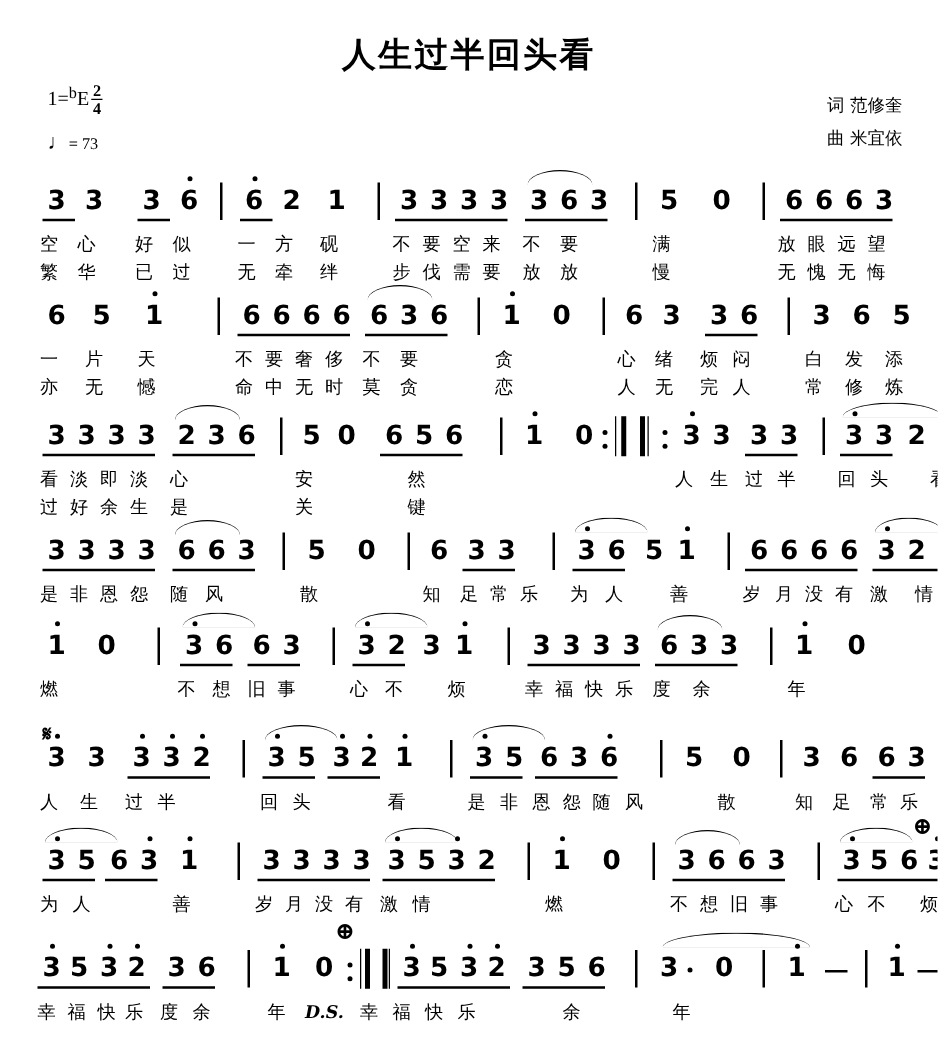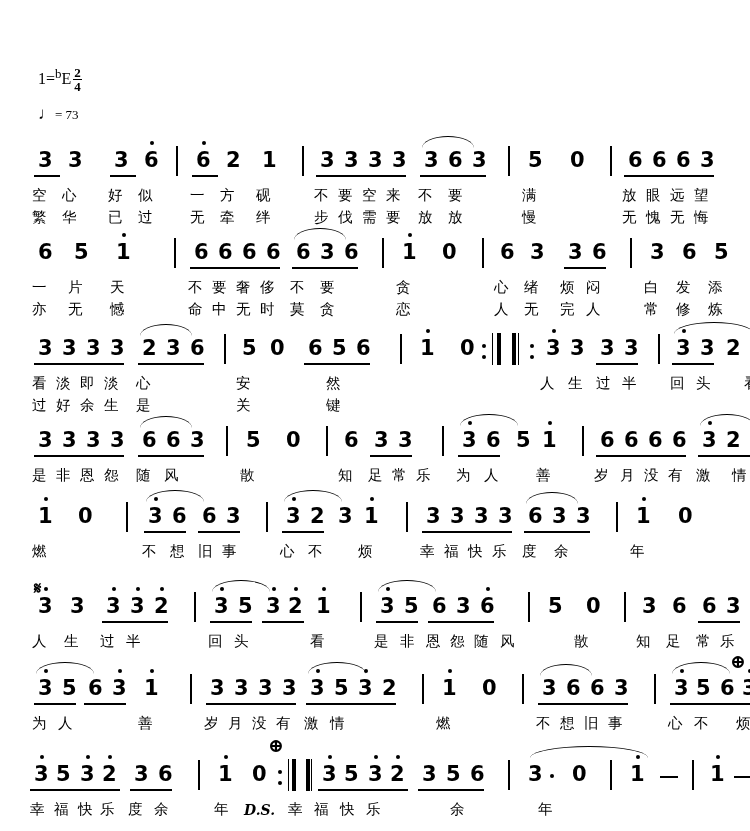--- a/index.html
+++ b/index.html
@@ -82,28 +82,33 @@
 
   
   .mark{position:absolute;font-size:17px;font-family:"DejaVu Serif",serif;font-weight:bold;}
   .ds{position:absolute;font-size:14px;font-style:italic;font-weight:bold;font-family:"DejaVu Serif",serif;}
 </style>
 </head>
 <body>
 
 <div class="sheet">
 
+  <div class="title">人生过半回头看</div>
 
   <div class="keyblock">
     <span class="k1">1=</span><span class="flat">b</span><span class="k1">E</span><span class="meter"><span class="num">2</span><span class="den">4</span></span>
   </div>
   <div class="tempo">
     <span class="note">♩</span><span>= 73</span>
   </div>
 
+  <div class="credits">
+    <div>词 范修奎</div>
+    <div>曲 米宜依</div>
+  </div>
 
   <div class="row" style="top:148px;">
     <div class="notes">
       <span class="n" style="left:8px;">3</span>
       <span class="n" style="left:38px;">3</span>
       <span class="n" style="left:84px;">3</span>
       <span class="n" style="left:114px;">6</span><span class="dotup" style="left:120px;top:-7px;"></span>
       <span class="u1" style="left:4px;top:27px;width:26px;"></span>
       <span class="u1" style="left:80px;top:27px;width:26px;"></span>
       <span class="bar" style="left:146px;"></span>

